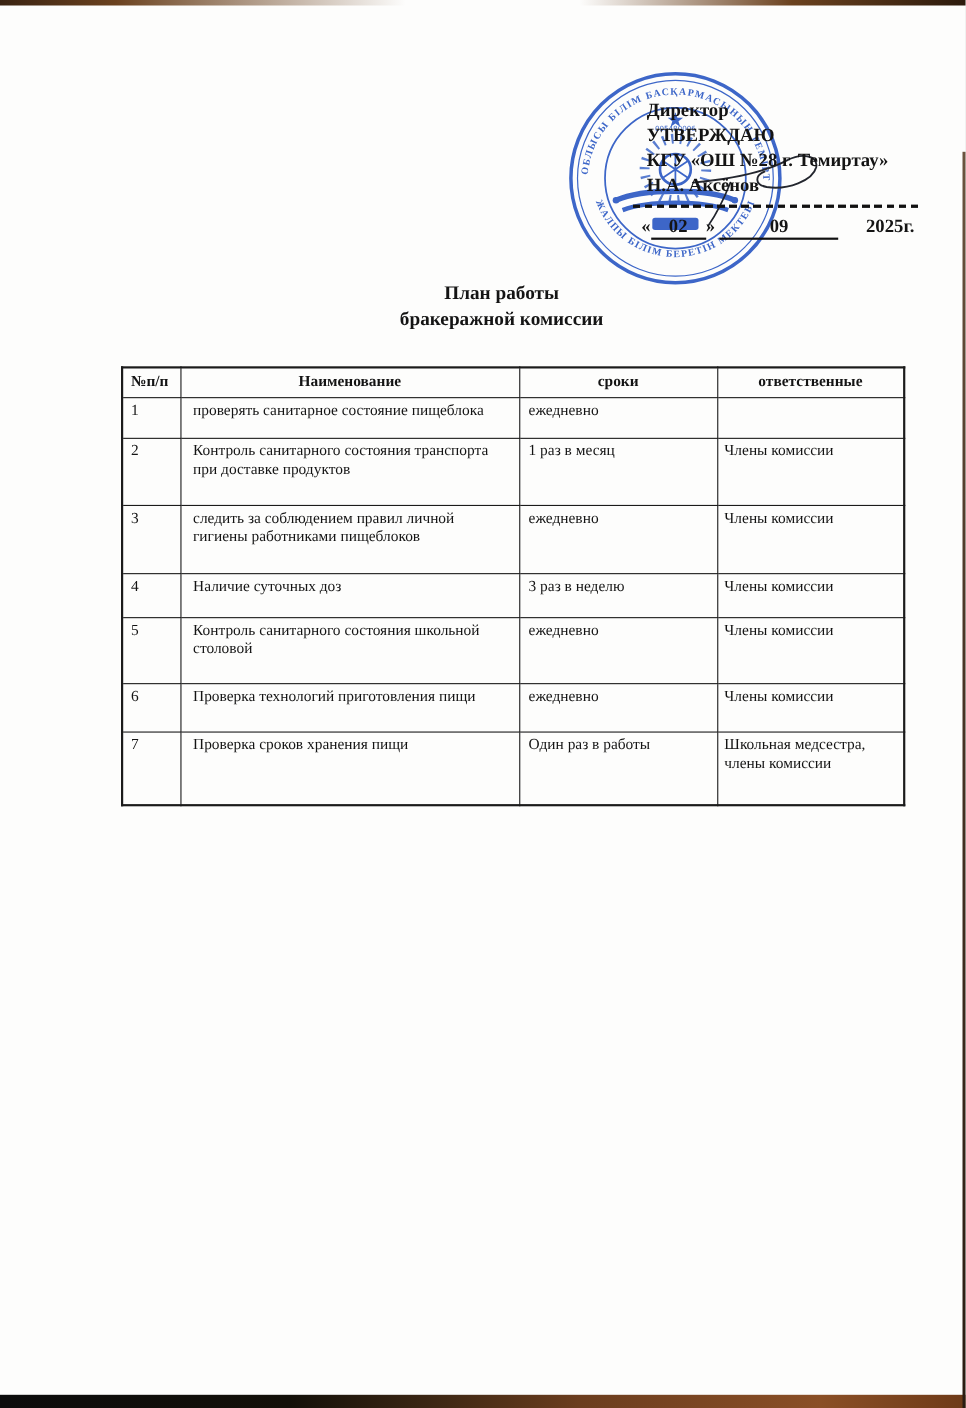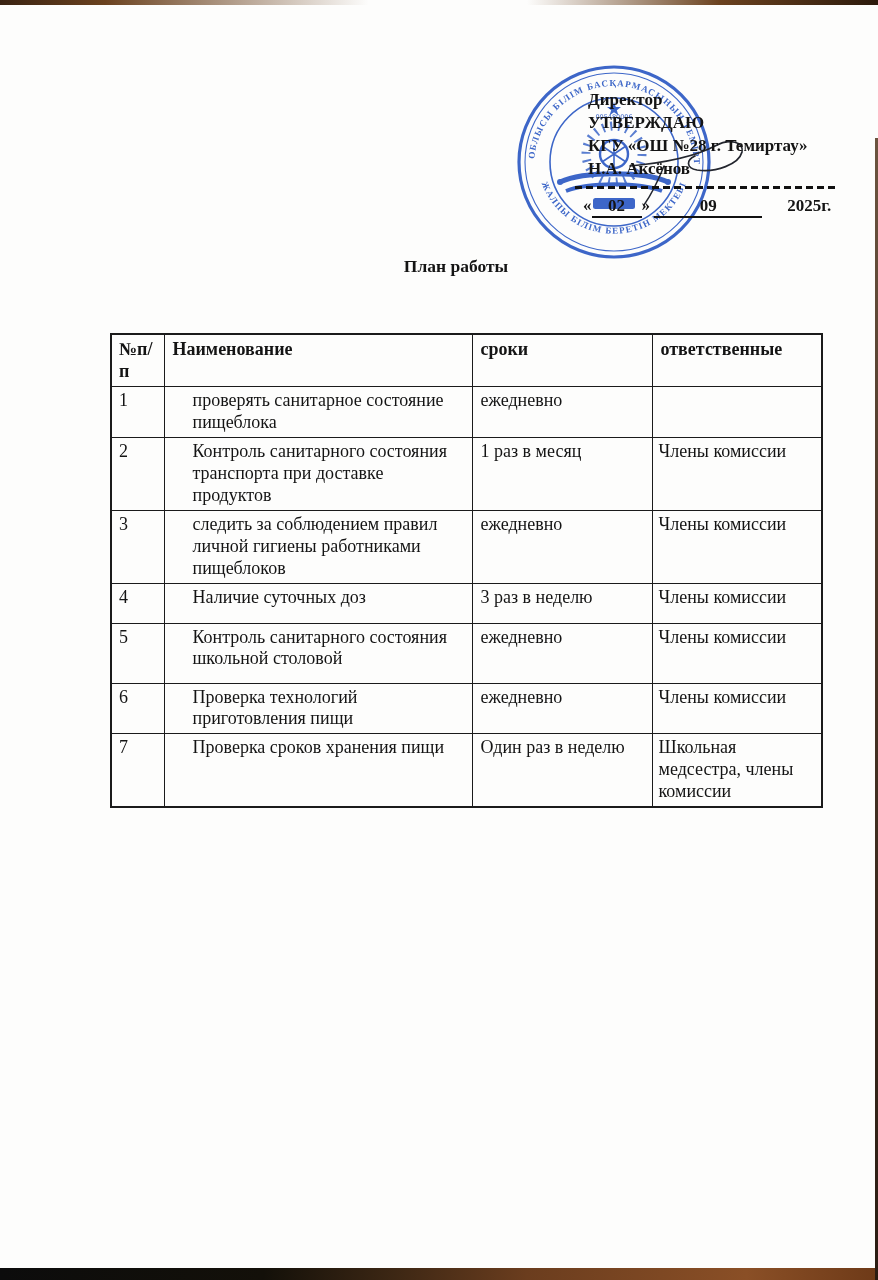--- a/index.html
+++ b/index.html
@@ -51,32 +51,32 @@
   
   .doc-title{
     position:absolute;left:0;top:255px;width:878px;
     text-align:center;padding-left:34px;box-sizing:border-box;
     font-size:17.5px;font-weight:bold;line-height:23px;
   }
   
   .plan-table{
     position:absolute;left:110px;top:333px;
     border-collapse:collapse;table-layout:fixed;width:711px;
-    font-size:18px;line-height:1.22;
+    font-size:14px;line-height:1.22;
   }
   .plan-table td,.plan-table th{
     border:1.8px solid #1b1b1b;
     vertical-align:top;padding:3px 8px;
     overflow:hidden;
   }
   .plan-table{border:2.5px solid #1b1b1b;}
-  .plan-table th{font-weight:bold;text-align:left;padding-top:4px;}
+  .plan-table th{font-weight:bold;text-align:center;padding-top:4px;}
   .plan-table th.h-num{text-align:left;padding-left:7px;}
   .plan-table td.c-num{padding-left:7px;}
-  .plan-table td.c-name{padding-left:28px;}
+  .plan-table td.c-name{padding-left:11px;}
   .plan-table td.c-term{}
   .plan-table td.c-resp{padding-left:6px;}
   tr.hrow{height:27px;}
   tr.r1{height:37px;} tr.r2{height:61px;} tr.r3{height:62px;}
   tr.r4{height:40px;} tr.r5{height:60px;} tr.r6{height:44px;}
   tr.r7{height:67px;}
 </style>
 </head>
 <body>
 
@@ -125,20 +125,21 @@
     <div>Н.А. Аксёнов</div>
   </div>
   <div class="dash-line"></div>
   <div class="date-line">
     <span>«</span><span class="blank d1">02</span><span>»</span>
     <span class="blank d2">09</span><span class="yr">2025г.</span>
   </div>
 
   <div class="doc-title">
     <div>План работы</div>
+    <div>бракеражной комиссии</div>
   </div>
 
   <table class="plan-table">
     <colgroup>
       <col style="width:53px">
         <col style="width:308px">
         <col style="width:180px">
         <col style="width:170px">
     </colgroup>
     <thead>
@@ -182,21 +183,21 @@
       </tr>
       <tr class="r6">
         <td class="c-num">6</td>
         <td class="c-name">Проверка технологий приготовления пищи</td>
         <td class="c-term">ежедневно</td>
         <td class="c-resp">Члены комиссии</td>
       </tr>
       <tr class="r7">
         <td class="c-num">7</td>
         <td class="c-name">Проверка сроков хранения пищи</td>
-        <td class="c-term">Один раз в неделю</td>
+        <td class="c-term">Один раз в работы</td>
         <td class="c-resp">Школьная медсестра, члены комиссии</td>
       </tr>
     </tbody>
   </table>
 
   <div class="edge-top"></div>
   <div class="edge-bottom"></div>
   <div class="edge-right"></div>
 </div>
 

